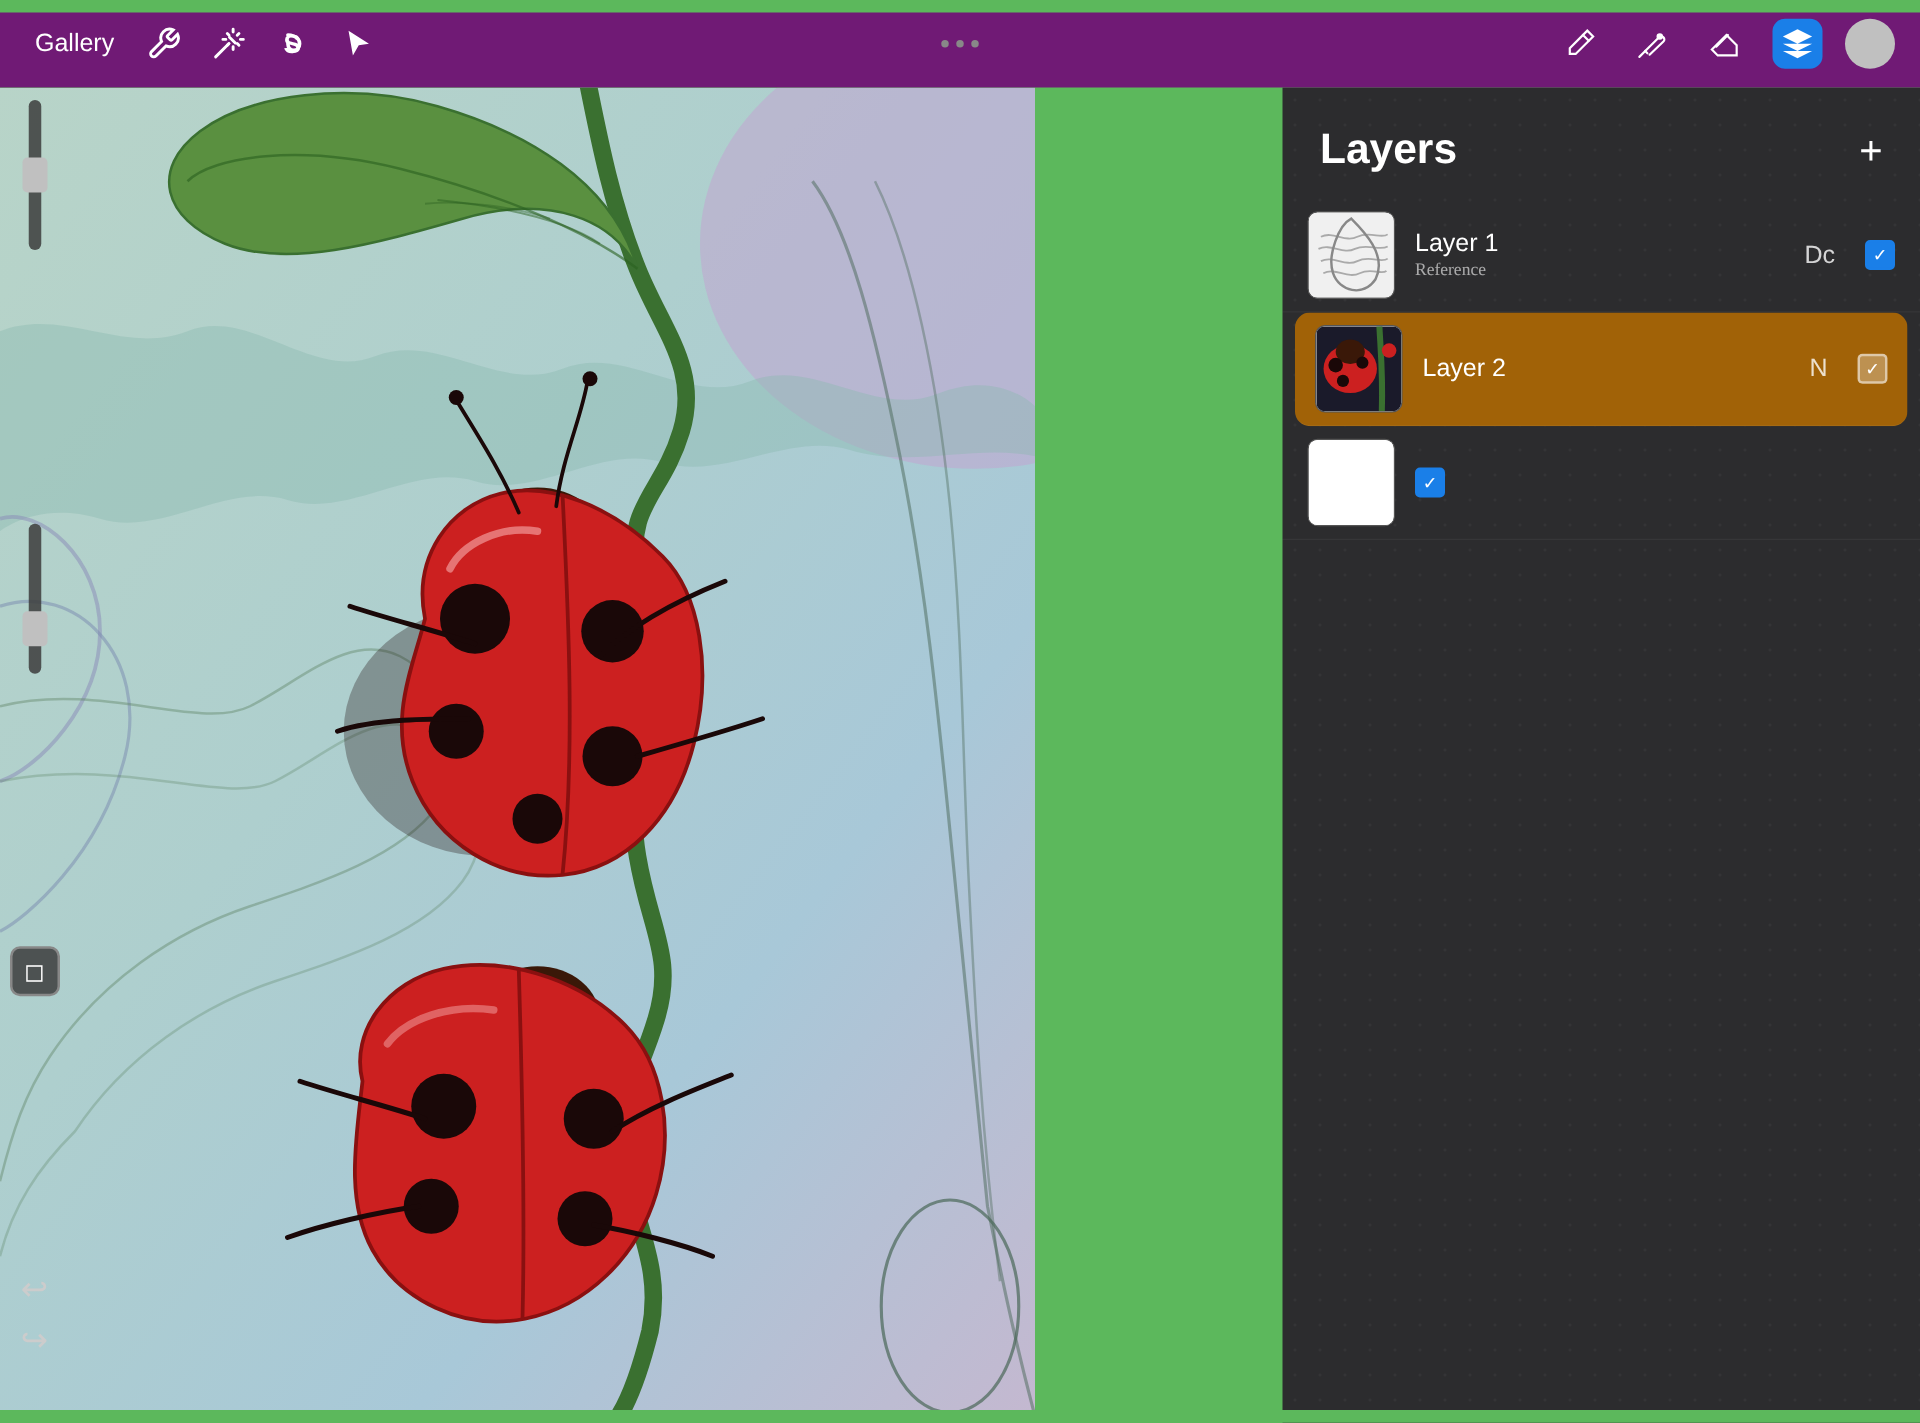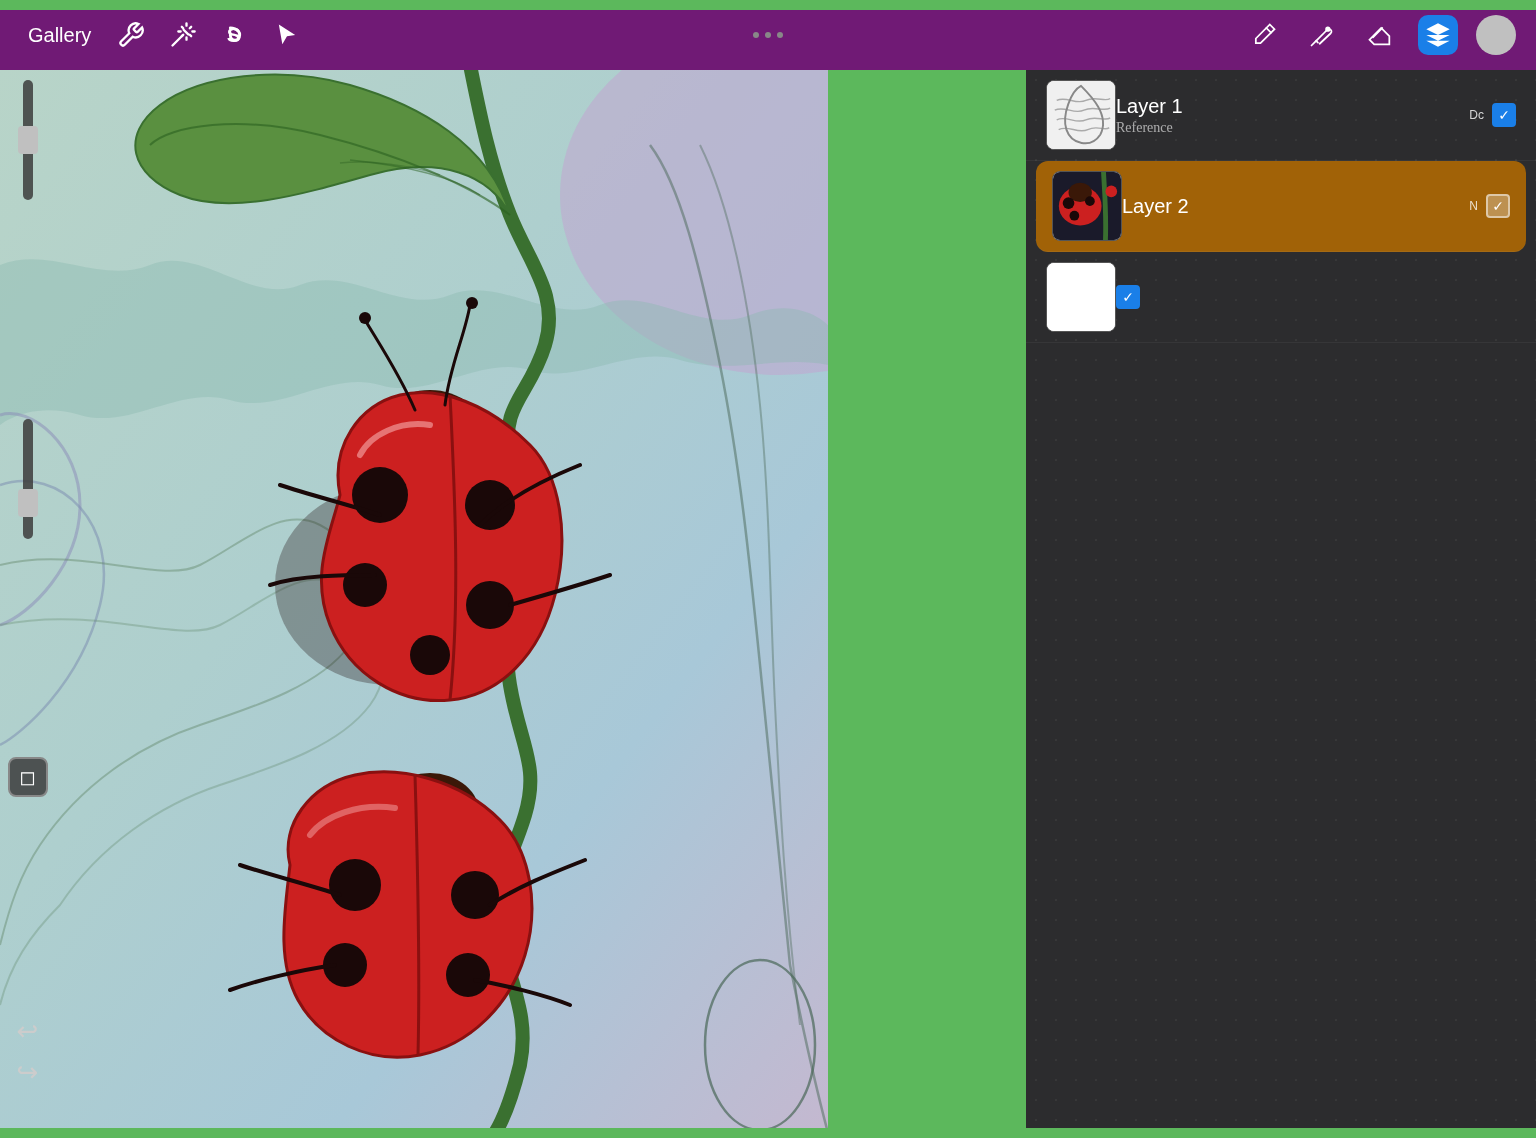--- a/index.html
+++ b/index.html
@@ -199,20 +199,21 @@
       font-size: 32px;
       cursor: pointer;
       line-height: 1;
     }
 
     
     .layer-row {
       display: flex;
       align-items: center;
       padding: 10px 20px 10px 20px;
+      gap: 16px;
       border-bottom: 1px solid rgba(255,255,255,0.05);
     }
     .layer-row.active {
       background: #a16207;
       border-radius: 12px;
       margin: 0 10px;
       padding: 10px 16px;
     }
     .layer-thumbnail {
       width: 70px;
@@ -236,21 +237,21 @@
       font-weight: 500;
     }
     .layer-sub {
       color: rgba(255,255,255,0.6);
       font-size: 14px;
       margin-top: 2px;
       font-family: Liberation Serif, serif;
     }
     .layer-mode {
       color: rgba(255,255,255,0.8);
-      font-size: 12px;
+      font-size: 20px;
       margin-right: 8px;
     }
     .layer-checkbox {
       width: 24px;
       height: 24px;
       border: 2px solid rgba(255,255,255,0.6);
       border-radius: 4px;
       display: flex;
       align-items: center;
       justify-content: center;
@@ -496,20 +497,24 @@
   <div class="undo-redo">
     <button class="undo-btn">↩</button>
     <button class="redo-btn">↪</button>
   </div>
 </div>
 
 <div class="right-panel">
   <div class="right-panel-bg"></div>
   <div class="right-panel-content">
 
+    <div class="layers-header">
+      <span class="layers-title">Layers</span>
+      <button class="add-layer-btn">+</button>
+    </div>
 
     <div class="layer-row">
       <div class="layer-thumbnail">
         <svg viewBox="0 0 70 70">
           <rect width="70" height="70" fill="#f0f0f0"></rect>
 
           <path d="M10 20 C20 15, 30 25, 40 20 C50 15, 60 22, 65 18" fill="none" stroke="#aaa" stroke-width="1.5"></path>
           <path d="M8 30 C18 25, 28 35, 38 30 C48 25, 58 32, 65 28" fill="none" stroke="#aaa" stroke-width="1.5"></path>
           <path d="M10 40 C20 35, 30 45, 40 40 C50 35, 60 42, 65 38" fill="none" stroke="#aaa" stroke-width="1.5"></path>
           <path d="M12 50 C22 45, 32 55, 42 50 C52 45, 60 52, 64 48" fill="none" stroke="#aaa" stroke-width="1.5"></path>

